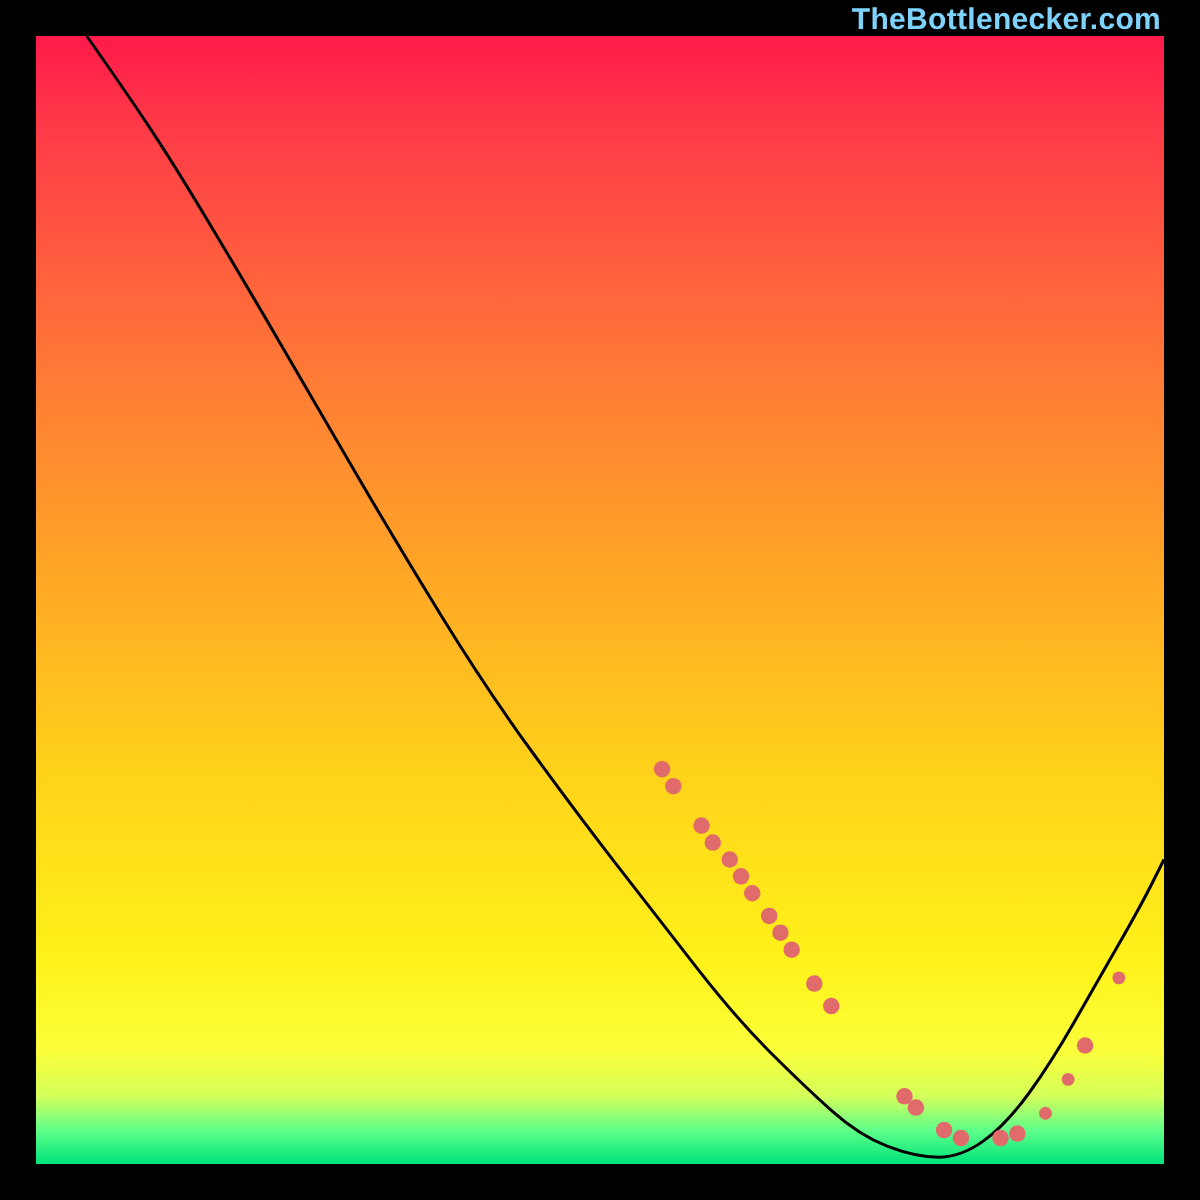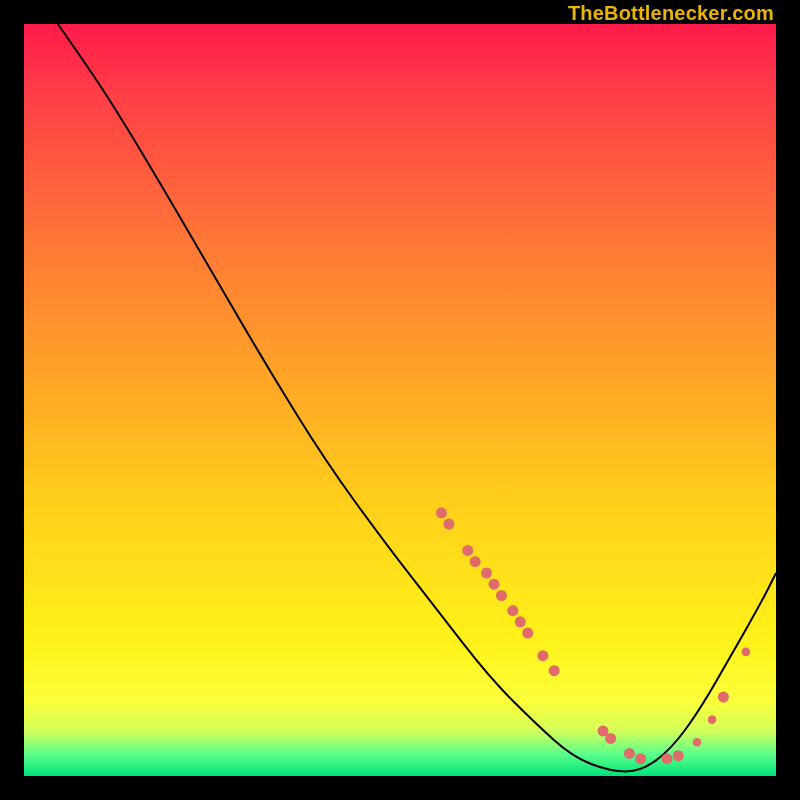--- a/index.html
+++ b/index.html
@@ -28,21 +28,21 @@
       #fbff3a 90%,
       #d4ff5a 94%,
       #5fff8a 97%,
       #00e37a 100%
     );
   }
   .watermark {
     position: absolute;
     top: 2px;
     right: 26px;
-    color: #eab308;
+    color: #7dd3fc;
     font-size: 20px;
     font-weight: 600;
     letter-spacing: 0.2px;
     margin-left: 23px;
   }
   svg.overlay {
     position: absolute;
     left: 24px;
     top: 24px;
     width: 752px;

